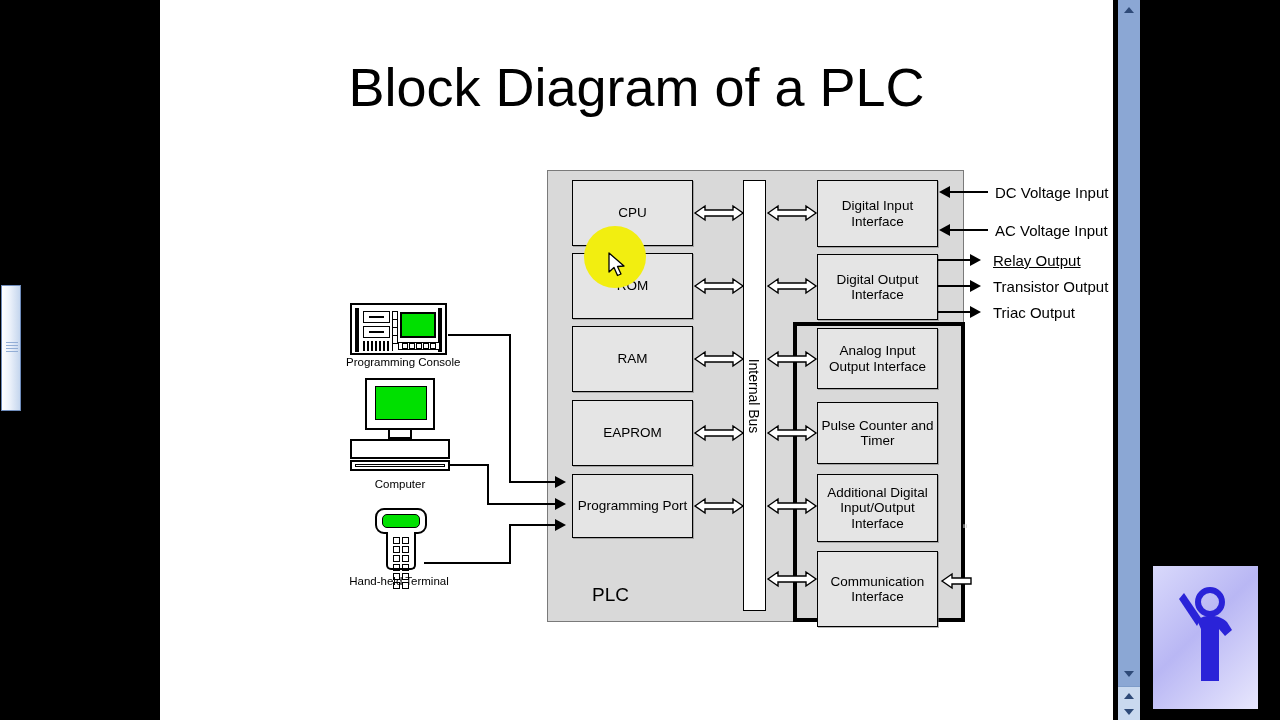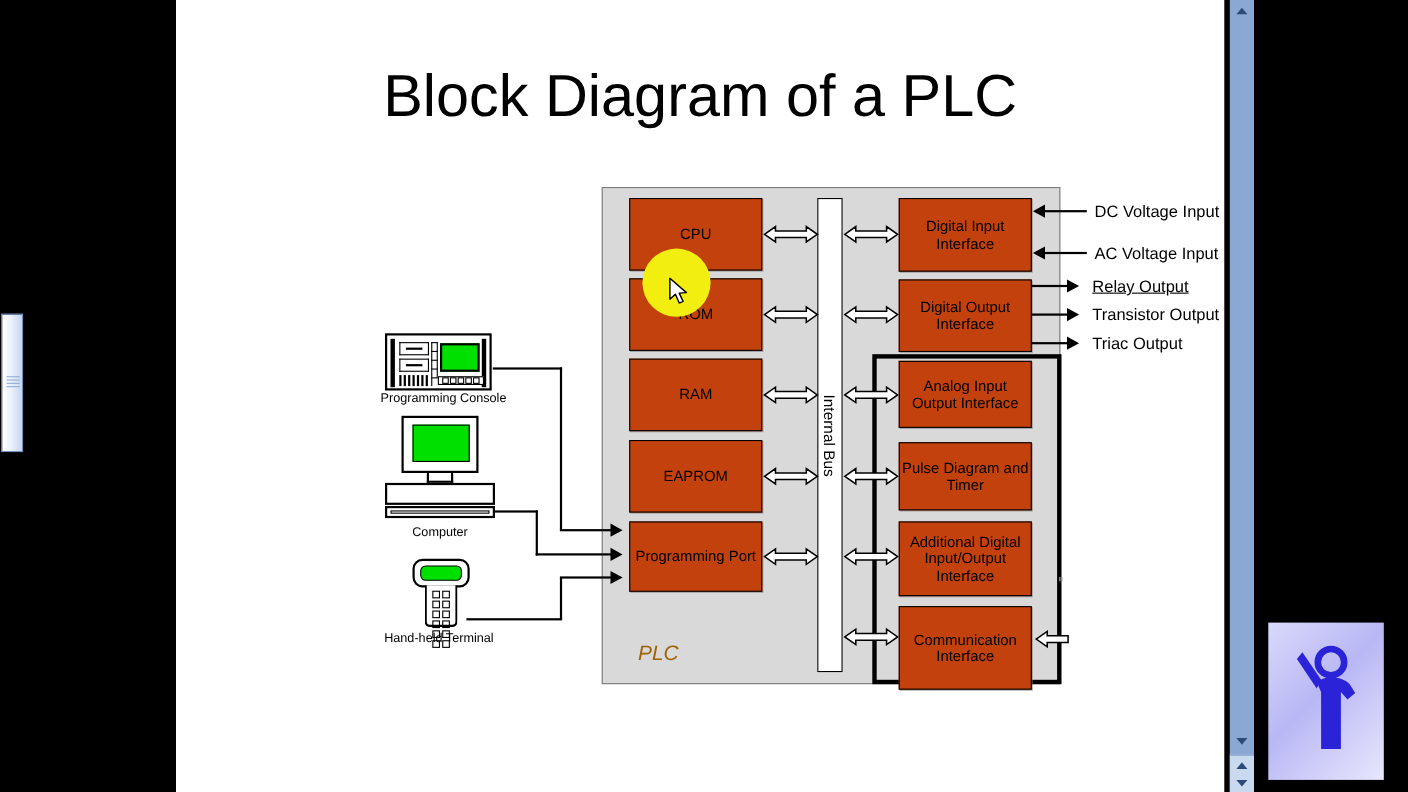--- a/index.html
+++ b/index.html
@@ -29,28 +29,28 @@
   }
 
   
   .plc-box{
     position:absolute;left:387px;top:170px;width:417px;height:452px;
     background:#d9d9d9;
     border:1px solid #7a7a7a;
     box-sizing:border-box;
   }
   .plc-label{
-    position:absolute;left:420px;top:584px;
-    font-size:19px;color:#a16207;font-style:italic;
+    position:absolute;left:432px;top:584px;
+    font-size:19px;color:#000000;
   }
 
   
   .blk{
     position:absolute;
-    background:#c2410c;
+    background:#e5e5e5;
     border:1px solid #000000;
     box-sizing:border-box;
     display:flex;align-items:center;justify-content:center;
     text-align:center;
     font-size:13.5px;
     line-height:15.5px;
     color:#000;
     box-shadow:1px 1px 0 rgba(120,120,120,.55);
   }
 
@@ -251,21 +251,21 @@
     <div class="bus-label">
       <span>Internal Bus</span>
     </div>
 
     <div class="expansion"></div>
     <div class="exp-mark">≡</div>
 
     <div class="blk" id="blk-dii">Digital Input Interface</div>
     <div class="blk" id="blk-doi">Digital Output Interface</div>
     <div class="blk" id="blk-aio">Analog Input Output Interface</div>
-    <div class="blk" id="blk-pct">Pulse Diagram and Timer</div>
+    <div class="blk" id="blk-pct">Pulse Counter and Timer</div>
     <div class="blk" id="blk-adio">Additional Digital Input/Output Interface</div>
     <div class="blk" id="blk-comm">Communication Interface</div>
 
     <svg class="dbl" style="left:533px;top:175px;width:52px;height:440px" viewBox="0 0 52 440">
       <g fill="#ffffff" stroke="#000000" stroke-width="1.4">
         <path d="M2,38 L12,31 L12,35 L40,35 L40,31 L50,38 L40,45 L40,41 L12,41 L12,45 Z"></path>
         <path d="M2,111 L12,104 L12,108 L40,108 L40,104 L50,111 L40,118 L40,114 L12,114 L12,118 Z"></path>
         <path d="M2,184 L12,177 L12,181 L40,181 L40,177 L50,184 L40,191 L40,187 L12,187 L12,191 Z"></path>
         <path d="M2,258 L12,251 L12,255 L40,255 L40,251 L50,258 L40,265 L40,261 L12,261 L12,265 Z"></path>
         <path d="M2,331 L12,324 L12,328 L40,328 L40,324 L50,331 L40,338 L40,334 L12,334 L12,338 Z"></path>

